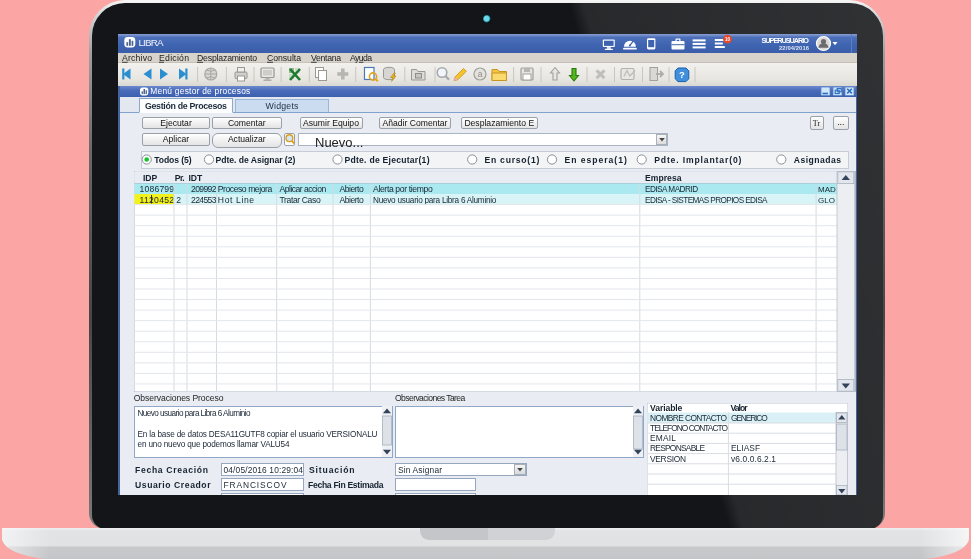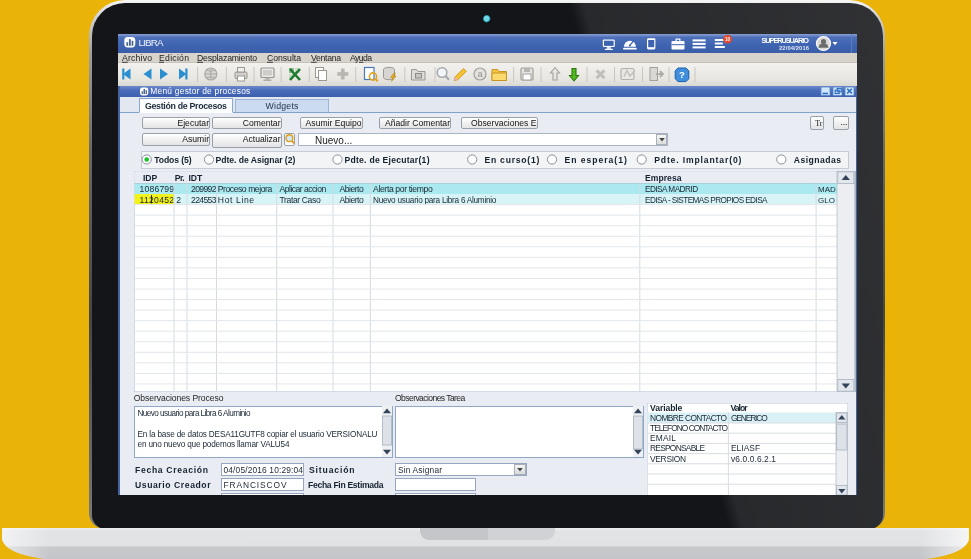--- a/index.html
+++ b/index.html
@@ -1,16 +1,16 @@
 <!DOCTYPE html>
 <html><head>
 <meta charset="utf-8">
 <style>
   html,body{margin:0;padding:0;background:#000;}
-  #page{position:relative;width:971px;height:559px;background:#eab308;overflow:hidden;
+  #page{position:relative;width:971px;height:559px;background:#fca5a5;overflow:hidden;
         font-family:"Liberation Sans", sans-serif;}
   .a{position:absolute;}
   
   #lidouter{position:absolute;left:89px;top:0;width:796px;height:529px;
     border-radius:36px 36px 16px 16px;
     background:linear-gradient(180deg,#f6f6f6 0%,#d8d8d8 2.5%,#a0a0a0 10%,#6a6a6a 28%,#464646 60%,#7a7a7a 100%);}
   #lidinner{position:absolute;left:3px;top:2.5px;width:790.5px;height:526.5px;
     border-radius:33px 33px 14px 14px;background:#141518;overflow:hidden;}
   #lidref{position:absolute;left:0;top:0;width:100%;height:100%;
     background:linear-gradient(73deg,rgba(255,255,255,0) 67%,rgba(255,255,255,0.085) 68.5%,rgba(255,255,255,0.12) 100%);}
@@ -24,21 +24,21 @@
     background:linear-gradient(90deg,rgba(255,255,255,0.55) 0%,rgba(255,255,255,0) 5%,rgba(255,255,255,0) 95%,rgba(255,255,255,0.65) 100%);}
   #notch{position:absolute;left:419.5px;top:528px;width:135px;height:11.5px;
     border-radius:0 0 9px 9px;
     background:linear-gradient(90deg,#c5c6c9 0,#c5c6c9 50%,#d1d2d5 50%,#d1d2d5 100%);}
   
   #screen{position:absolute;left:118px;top:33.5px;width:739px;height:461.5px;
     background:#eaedf4;overflow:hidden;}
   #screen .a{position:absolute;}
   .btn{position:absolute;border:1px solid #9aa0a8;border-radius:2px;
     background:linear-gradient(180deg,#ffffff 0%,#f2f2f2 45%,#e4e4e6 100%);
-    font-size:8.6px;color:#111;text-align:right;box-sizing:border-box;}
+    font-size:8.6px;color:#111;text-align:center;box-sizing:border-box;}
   .inp{position:absolute;background:#fff;border:1px solid #97a6bf;box-sizing:border-box;}
 </style>
 </head>
 <body>
 <div id="page">
   <div id="lidouter">
     <div id="lidinner">
       <div id="lidref"></div>
       <div id="cam"></div>
     </div>
@@ -281,33 +281,33 @@
     <svg class="a" style="left:21px;top:64.5px" width="93.5" height="14.5" viewBox="0 0 93.5 14.5">
         <text x="47" y="10.8" font-size="8.8" font-weight="bold" fill="#1c2a3a" text-anchor="middle" font-family="Liberation Sans" textLength="82">Gestión de Procesos</text>
       </svg>
 
     <div class="a" style="left:0;top:79.5px;width:739px;height:382px;background:#e9ecf3;"></div>
 
     <div class="btn" style="left:24px;top:83px;width:68px;height:12.5px;line-height:11px;">Ejecutar</div>
     <div class="btn" style="left:94px;top:83px;width:69.5px;height:12.5px;line-height:11px;">Comentar</div>
     <div class="btn" style="left:181.5px;top:83px;width:63px;height:12.5px;line-height:11px;">Asumir Equipo</div>
     <div class="btn" style="left:261px;top:83px;width:72px;height:12.5px;line-height:11px;">Añadir Comentar</div>
-    <div class="btn" style="left:343px;top:83px;width:76.5px;height:12.5px;line-height:11px;">Observaciones E</div>
-    <div class="btn" style="left:24px;top:99.5px;width:68px;height:12.5px;line-height:11px;">Asumir</div>
-    <div class="btn" style="left:94px;top:99.5px;width:69.5px;height:15px;line-height:11px;">Actualizar</div>
+    <div class="btn" style="left:343px;top:83px;width:76.5px;height:12.5px;line-height:11px;">Desplazamiento E</div>
+    <div class="btn" style="left:24px;top:99.5px;width:68px;height:12.5px;line-height:11px;">Aplicar</div>
+    <div class="btn" style="left:94px;top:99.5px;width:69.5px;height:15px;line-height:11px;border-radius:6px;">Actualizar</div>
     <div class="btn" style="left:691.5px;top:82px;width:14px;height:14.5px;line-height:13px;font-size:8px;"><span style="font-family:'Liberation Serif';font-weight:normal;">Tr</span></div>
     <div class="btn" style="left:715px;top:82px;width:15.5px;height:14.5px;line-height:11px;">...</div>
 
     <div class="a" style="left:165.5px;top:99.5px;width:11.5px;height:12.5px;background:#fff;border:1px solid #9aa0a8;border-radius:2px;box-sizing:border-box;"></div>
     <svg class="a" style="left:165.5px;top:99.5px" width="12" height="13" viewBox="0 0 12 13">
       <circle cx="5.4" cy="5.2" r="3.4" fill="#cfe8f5" stroke="#e09a18" stroke-width="1.4"></circle>
       <line x1="7.8" y1="7.8" x2="10.2" y2="10.4" stroke="#e09a18" stroke-width="1.8"></line>
     </svg>
     <div class="a" style="left:179.5px;top:99.5px;width:370.5px;height:12.5px;background:#fff;border:1px solid #a8b4c4;box-sizing:border-box;"></div>
-    <div class="a" style="left:197px;top:101px;font-size:10px;color:#222;">Nuevo...</div>
+    <div class="a" style="left:197px;top:101px;font-size:13px;color:#222;">Nuevo...</div>
     <div class="a" style="left:537.5px;top:100.5px;width:11.5px;height:10.5px;background:linear-gradient(180deg,#f6f6f6,#dcdcdc);border:1px solid #aab0b8;box-sizing:border-box;"></div>
     <svg class="a" style="left:537.5px;top:100.5px" width="12" height="11" viewBox="0 0 12 11">
         <path d="M3.2 4 h5.6 l-2.8 3.6 z" fill="#444"></path>
       </svg>
 
     <div class="a" style="left:22.5px;top:117px;width:708px;height:18px;background:#f3f4f6;border:1px solid #c6ccd6;box-sizing:border-box;"></div>
     <svg class="a" style="left:22.5px;top:117px" width="709" height="18" viewBox="0 0 709 18">
       <g>
         <circle cx="5.7" cy="8.5" r="4.6" fill="#fff" stroke="#8a9098" stroke-width="1"></circle>
         <circle cx="5.7" cy="8.5" r="2.3" fill="#17c428"></circle>

